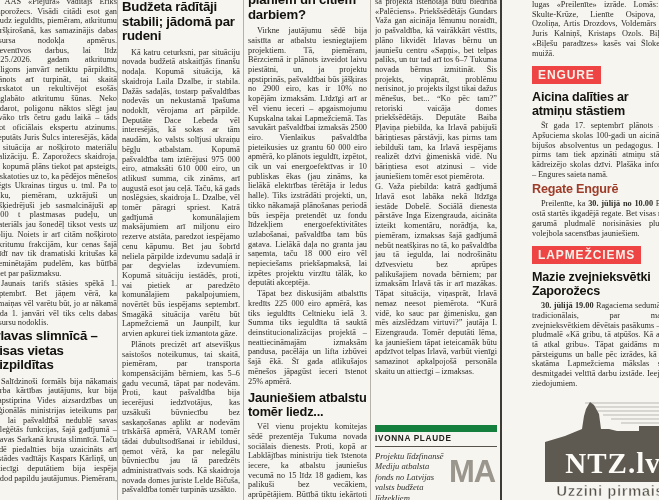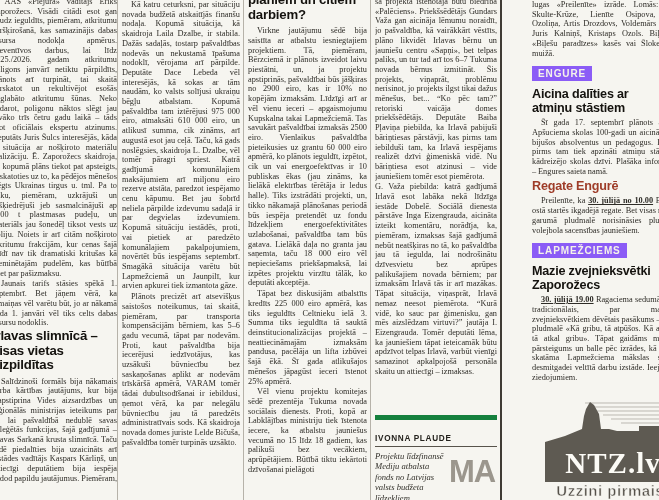--- a/index.html
+++ b/index.html
@@ -17,33 +17,33 @@
   p.body.cont { text-indent:0; }
   h2.head, h3.subhead, h3.sb-head {
     font-family:"Liberation Sans", sans-serif; font-weight:700;
     color:#14120e; letter-spacing:-0.2px; margin:0;
   }
   h2.head { font-size:13.2px; line-height:14.6px; margin:0 0 4px 0; }
   h3.subhead { font-size:12.8px; line-height:14px; margin:5px 0 3px 0; }
   h3.sb-head { font-size:12.6px; line-height:14px; margin:3px 16px 3px 0; }
   h3.sb-head.red { color:#9e3c28; }
   .label {
-    display:inline-block; background:#8b5cf6; color:#f4f2ea;
+    display:inline-block; background:#ef4444; color:#f4f2ea;
     font-family:"Liberation Sans", sans-serif; font-weight:700;
-    font-size:10px; letter-spacing:0.9px; padding:2px 6px; margin:7px 0 3px 0;
+    font-size:12px; letter-spacing:0.9px; padding:2px 6px; margin:7px 0 3px 0;
   }
-  .b { font-weight:700;text-decoration:underline; }
+  .b { font-weight:700; }
   
   #c4 { display:flex; flex-direction:column; }
   .c4-text { flex:1 1 auto; overflow:hidden; }
   .byline {
     font-family:"Liberation Sans", sans-serif; font-weight:700;
     font-size:8.2px; letter-spacing:0.7px; color:#24221d;
-    border-top:5px solid #15803d; border-bottom:1px solid #57534b;
-    padding:14px 0 3px 0; margin-top:10px;
+    border-top:7px solid #15803d; border-bottom:1px solid #57534b;
+    padding:2px 0 3px 0; margin-top:10px;
   }
   .endmark { color:#55514a; font-size:8px; letter-spacing:-1px; }
   .funding { display:flex; align-items:flex-start; padding-top:4px; }
   .funding-text {
     font-style:italic; font-size:8.6px; line-height:10.4px;
     width:74px; color:#33312b; flex:0 0 auto;
   }
   .maf {
     font-family:"Liberation Sans", sans-serif; font-weight:700;
     font-size:31px; line-height:30px; letter-spacing:-1px; color:#9b968d;
@@ -65,28 +65,30 @@
   <div class="vrule dark" style="left:500px"></div>
 
   <div class="col" id="c1" style="left:-8px; top:-3px; width:125px; height:506px">
     <p class="body cont">ja AAS «Piejūra» vadītājs Ēriks Zaporožecs. Visādi citādi esot gan daudz ieguldīts, piemēram, atkritumu pāršķirošanā, kas samazinājis dabas resursa nodokļa apmērus. Preventīvos darbus, lai līdz 2025./2026. gadam atkritumu poligons janvārī netiktu pārpildīts, plānots arī turpināt, tai skaitā pārskatot un rekultivējot esošās noglabāto atkritumu šūnas. Neko nedarot, poligonu nāktos slēgt jau tuvāko trīs četru gadu laikā – tāds esot oficiālais ekspertu atzinums. Deputāts Juris Šulcs interesējās, kāda ir situācija ar nošķiroto materiālu realizāciju. Ē. Zaporožecs skaidroja, ka kopumā plāns tiekot pat apsteigts, neskatoties uz to, ka pēdējos mēnešos slēgts Ukrainas tirgus u. tml. Pa to laiku, piemēram, uzkrājuši un sašķiedrējuši jeb sasmalcinājuši ap 1000 t plastmasas pudeļu, un materiāls jau šonedēļ tiksot vests uz Poliju. Noiets ir arī citām nošķiroto atkritumu frakcijām, kur cenas šajā brīdī nav tik dramatiski kritušas kā pieminētajām pudelēm, kas būtībā iziet par pašizmaksu.</p>
     <p class="body">Jaunais tarifs stāsies spēkā 1. septembrī. Bet jāņem vērā, ka izmaiņas vēl varētu būt, jo ar nākamā gada 1. janvāri vēl tiks celts dabas resursu nodoklis.</p>
     <h2 class="head">Irlavas slimnīcā – visas vietas aizpildītas</h2>
     <p class="body">Salīdzinoši formāls bija nākamais darba kārtības jautājums, kur bija jāapstiprina Vides aizsardzības un reģionālās ministrijas ieteikums par to, lai pašvaldībā nedublē savas deleģētās funkcijas, šajā gadījumā – Irlavas Sarkanā krusta slimnīcā. Taču sēdē piedalīties bija uzaicināts arī iestādes vadītājs Kaspars Kārliņš, un attiecīgi deputātiem bija iespēja uzdod papildu jautājumus. Piemēram,</p>
   </div>
 
   <div class="col" id="c2" style="left:122px; width:118px">
+    <h2 class="head">Budžeta rādītāji stabili; jādomā par rudeni</h2>
     <p class="body">Kā katru ceturksni, par situāciju novada budžetā atskaitījās finanšu nodaļa. Kopumā situācija, kā skaidroja Laila Dzalbe, ir stabila. Dažās sadaļās, tostarp pašvaldības nodevās un nekustamā īpašuma nodoklī, vērojama arī pārpilde. Deputāte Dace Lebeda vēl interesējās, kā sokas ar tām naudām, ko valsts solījusi ukraiņu bēgļu atbalstam. Kopumā pašvaldība tam iztērējusi 975 000 eiro, atmaksāti 610 000 eiro, un atlikusī summa, cik zināms, arī augustā esot jau ceļā. Taču, kā gads noslēgsies, skaidroja L. Dzalbe, vēl tomēr pāragri spriest. Katrā gadījumā komunālajiem maksājumiem arī miljonu eiro rezerve atstāta, paredzot iespējamo cenu kāpumu. Bet jau šobrīd neliela pārpilde izdevumu sadaļā ir par degvielas izdevumiem. Kopumā situāciju iestādēs, proti, vai pietiek ar paredzēto komunālajiem pakalpojumiem, novērtēt būs iespējams septembrī. Smagākā situācija varētu būt Lapmežciemā un Jaunpilī, kur arvien apkurei tiek izmantota gāze.</p>
     <p class="body">Plānots precizēt arī atsevišķus saistošos noteikumus, tai skaitā, piemēram, par transporta kompensācijām bērniem, kas 5–6 gadu vecumā, tāpat par nodevām. Proti, kaut pašvaldība bija iecerējusi iedzīvotājus, kas uzsākuši būvniecību bez saskaņošanas aplikt ar nodevām trīskāršā apmērā, VARAM tomēr tādai dubultsodīšanai ir iebildusi, ņemot vērā, ka par nelegālu būvniecību jau tā paredzēts administratīvais sods. Kā skaidroja novada domes juriste Lelde Bičuša, pašvaldība tomēr turpinās uzsākto.</p>
   </div>
 
   <div class="col" id="c3" style="left:248px; width:119px">
     <h2 class="head" style="margin-top:-7px">plāniem un citiem darbiem?</h2>
     <p class="body">Virkne jautājumu sēdē bija saistīta ar atbalstu iesniegtajiem projektiem. Tā, piemēram, Bērzciemā ir plānots izveidot laivu piestātni, un, ja projektu apstiprinās, pašvaldībai būs jāšķiras no 2900 eiro, kas ir 10% no kopējām izmaksām. Līdzīgi arī ar vēl vienu ieceri – apgaismojumu Kupskalna takai Lapmežciemā. Tas savukārt pašvaldībai izmaksās 2500 eiro. Vienlaikus pašvaldība pieteikusies uz grantu 60 000 eiro apmērā, ko plānots ieguldīt, izpētot, cik un vai energoefektīvas ir 10 publiskas ēkas (jau zināms, ka lielākā elektrības tērētāja ir ledus halle). Tiks izstrādāti projekti, un, tikko nākamajā plānošanas periodā būs iespēja pretendēt uz fondu līdzekļiem energoefektivitātes uzlabošanai, pašvaldība tam būs gatava. Lielākā daļa no granta jau saņemta, taču 18 000 eiro vēl nepieciešams priekšapmaksā, lai izpētes projektu virzītu tālāk, ko deputāti akceptēja.</p>
     <p class="body">Tāpat bez diskusijām atbalstīts kredīts 225 000 eiro apmērā, kas tiks ieguldīts Celtnieku ielā 3. Summa tiks ieguldīta tā sauktā deinstitucionalizācijas projektā – neattiecināmajām izmaksām pandusa, pacēlāja un lifta izbūvei šajā ēkā. Šī gada atlikušajos mēnešos jāpagūst ieceri īstenot 25% apmērā.</p>
+    <h3 class="subhead">Jauniešiem atbalstu tomēr liedz...</h3>
     <p class="body">Vēl vienu projektu komitejas sēdē prezentēja Tukuma novada sociālais dienests. Proti, kopā ar Labklājības ministriju tiek īstenota iecere, ka atbalstu jauniešus vecumā no 15 līdz 18 gadiem, kas palikuši bez vecākiem, aprūpētājiem. Būtībā tiktu iekārtoti dzīvošanai pielāgoti</p>
   </div>
 
   <div class="col" id="c4" style="left:375px; top:-3px; width:122px; height:506px">
     <div class="c4-text">
       <p class="body cont">ša projekta īstenotāja būtu biedrība «Palēciens». Priekšsēdētājs Gundars Važa gan aicināja lēmumu noraidīt, jo pašvaldība, kā vairākkārt vēstīts, plāno likvidēt Irlavas bērnu un jauniešu centru «Sapņi», bet telpas paliks, un tur tad arī tos 6–7 Tukuma novada bērnus izmitināt. Šis projekts, viņaprāt, problēmu nerisinot, jo projekts ilgst tikai dažus mēnešus, bet... “Ko pēc tam?” retoriski vaicāja domes priekšsēdētājs. Deputāte Baiba Pļaviņa piebilda, ka Irlavā pabijuši bāriņtiesas pārstāvji, kas pirms tam iebilduši tam, ka Irlavā iespējams realizēt dzīvi ģimeniskā vidē. Nu bāriņtiesa esot atzinusi – vide jauniešiem tomēr esot piemērota.</p>
       <p class="body cont">G. Važa piebilda: katrā gadījumā Irlavā esot labāka nekā līdzīga iestāde Dobelē. Sociālā dienesta pārstāve Inga Eizengrauda, aicināta izteikt komentāru, norādīja, ka, piemēram, izmaksas šajā gadījumā nebūt neatšķiras no tā, ko pašvaldība jau tā iegulda, lai nodrošinātu dzīvesvietu bez aprūpes palikušajiem novada bērniem; par izmaksām Irlavā tās ir arī mazākas. Tāpat situācija, viņasprāt, Irlavā nemaz neesot piemērota. “Kurā vidē, ko sauc par ģimenisku, gan mēs aizslēdzam virtuvi?” jautāja I. Eizengrauda. Tomēr deputāti lēma, ka jauniešiem tāpat ieteicamāk būtu apdzīvot telpas Irlavā, varbūt vienīgi samazinot apkalpojošā personāla skaitu un attiecīgi – izmaksas.</p>
     </div>
     <div class="byline">IVONNA PLAUDE</div>
     <div class="funding">

